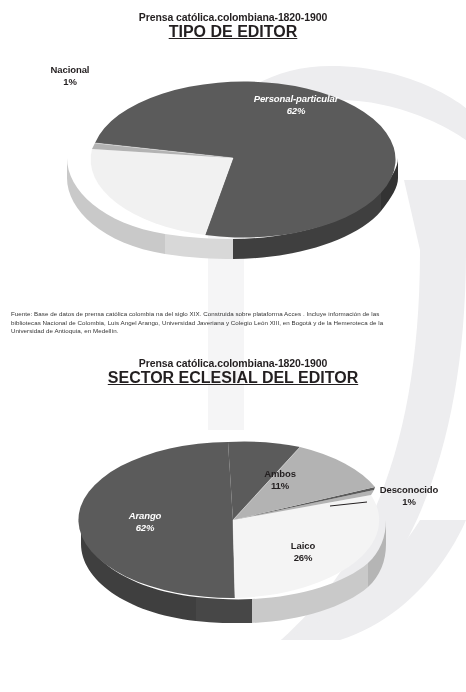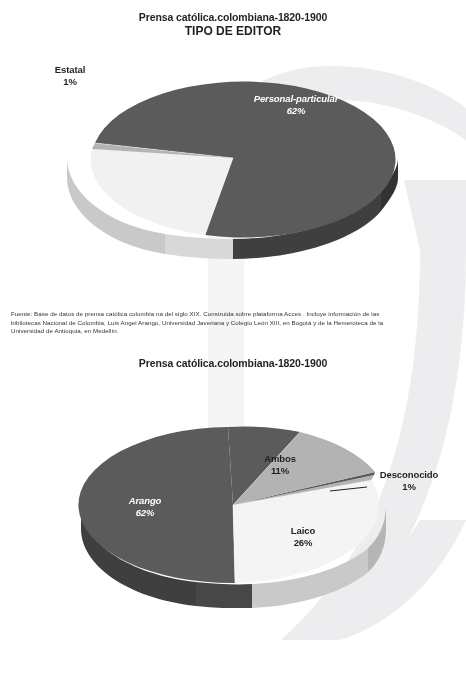--- a/index.html
+++ b/index.html
@@ -46,24 +46,25 @@
     padding-top: 10px;
   }
   .title-main {
     font-size: 10.5px;
     font-weight: bold;
     letter-spacing: -0.1px;
     line-height: 14px;
     color: #231f20;
   }
   .title-sub {
-    font-size: 12px;
+    font-size: 16px;
     font-weight: bold;
     line-height: 15px;
     color: #231f20;
+    text-decoration: underline;
   }
 
   
   .chart-area {
     position: relative;
     width: 466px;
     height: 238px;
   }
   .chart-svg {
     position: absolute;
@@ -156,36 +157,37 @@
         </g>
       </svg>
 
       <div class="pie-label lab-dark" style="left:226px; top:54px; width:140px;">
         <span>Personal-particular</span>
         <span class="pct">62%</span>
       </div>
 
 
       <div class="pie-label lab-light" style="left:35px; top:25px; width:70px;">
-        <span>Estatal</span>
+        <span>Nacional</span>
         <span class="pct">1%</span>
       </div>
     </div>
 
     <div class="source" id="source-top">
       <div class="lead">Fuente:  Base de datos  de prensa  católica colombia na del siglo XIX.   Construida sobre plataforma Acces .   Incluye información de  las</div>
       <div>bibliotecas Nacional de Colombia,  Luis Angel Arango, Universidad Javeriana y Colegio León XIII, en Bogotá y de la  Hemeroteca de la</div>
       <div>Universidad de Antioquia, en Medellín.</div>
     </div>
   </div>
 
   <div class="block" id="block-bottom">
 
     <div class="titles">
       <div class="title-main">Prensa católica.colombiana-1820-1900</div>
+      <div class="title-sub">SECTOR ECLESIAL DEL EDITOR</div>
     </div>
 
     <div class="chart-area">
       <svg class="chart-svg" viewBox="0 0 466 238" width="466" height="238" xmlns="http://www.w3.org/2000/svg">
 
         <g>
 
           <path d="M81,135 C81,170 125,204 196,212 L196,236
                    C125,228 81,194 81,159 Z" fill="#3f3f3f"></path>
           <path d="M196,212 C216,214 236,215 252,214 L252,238

